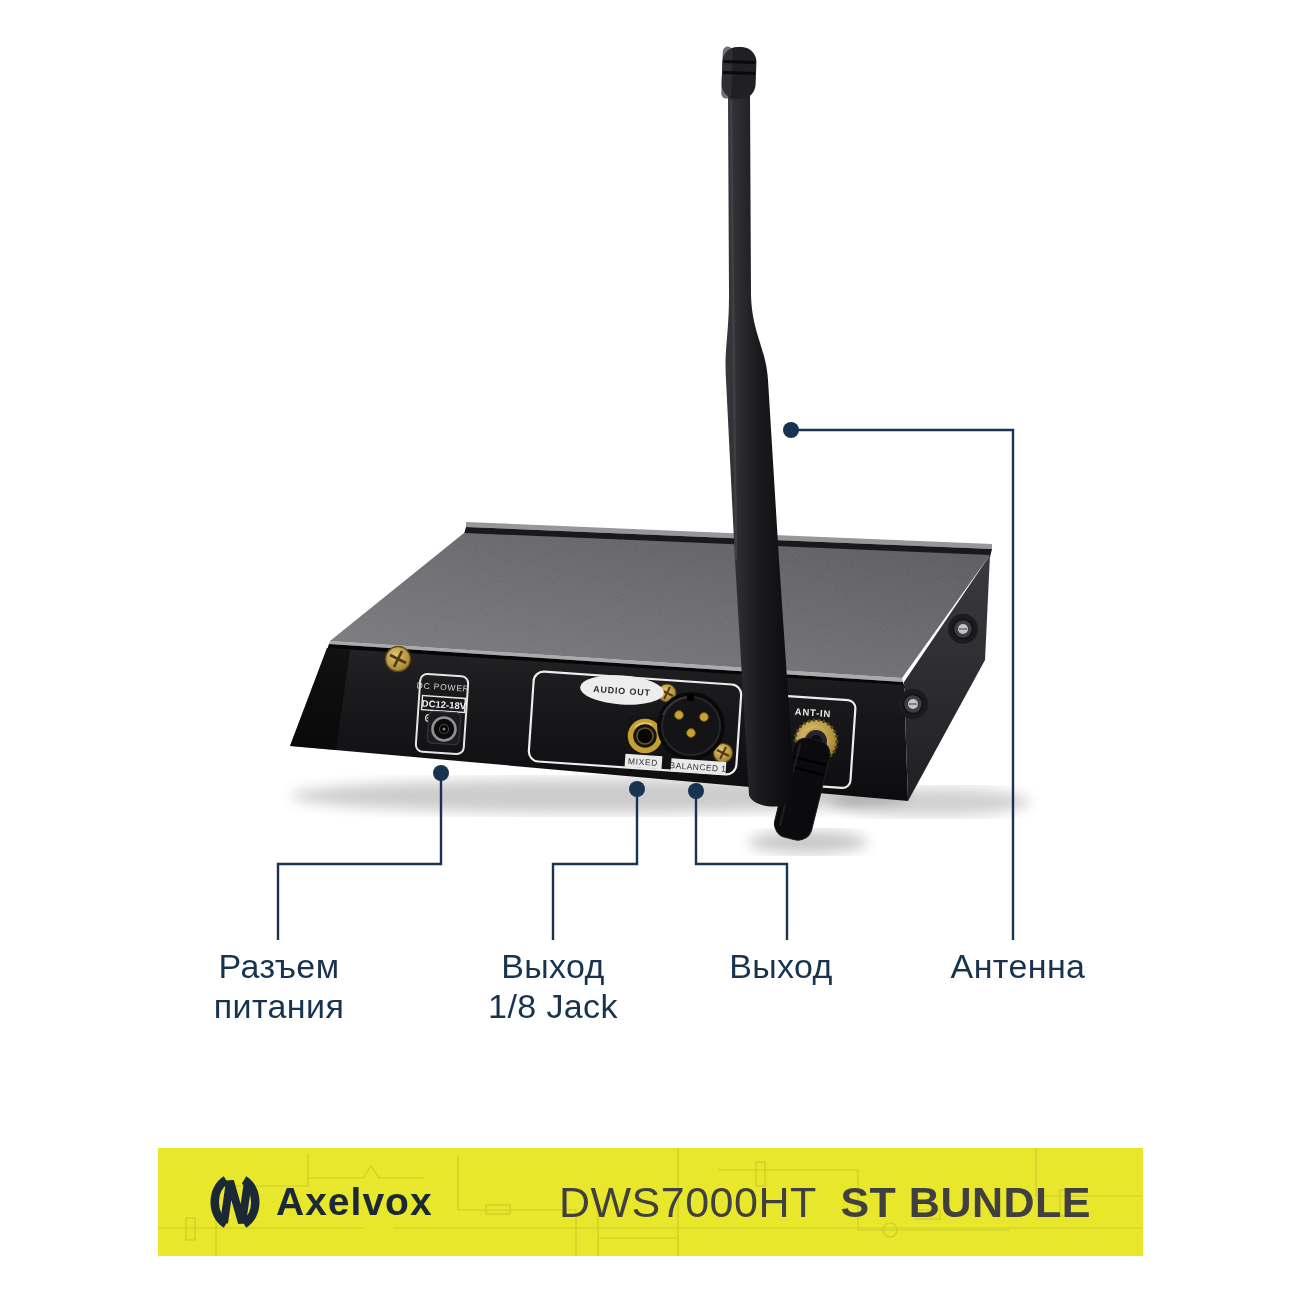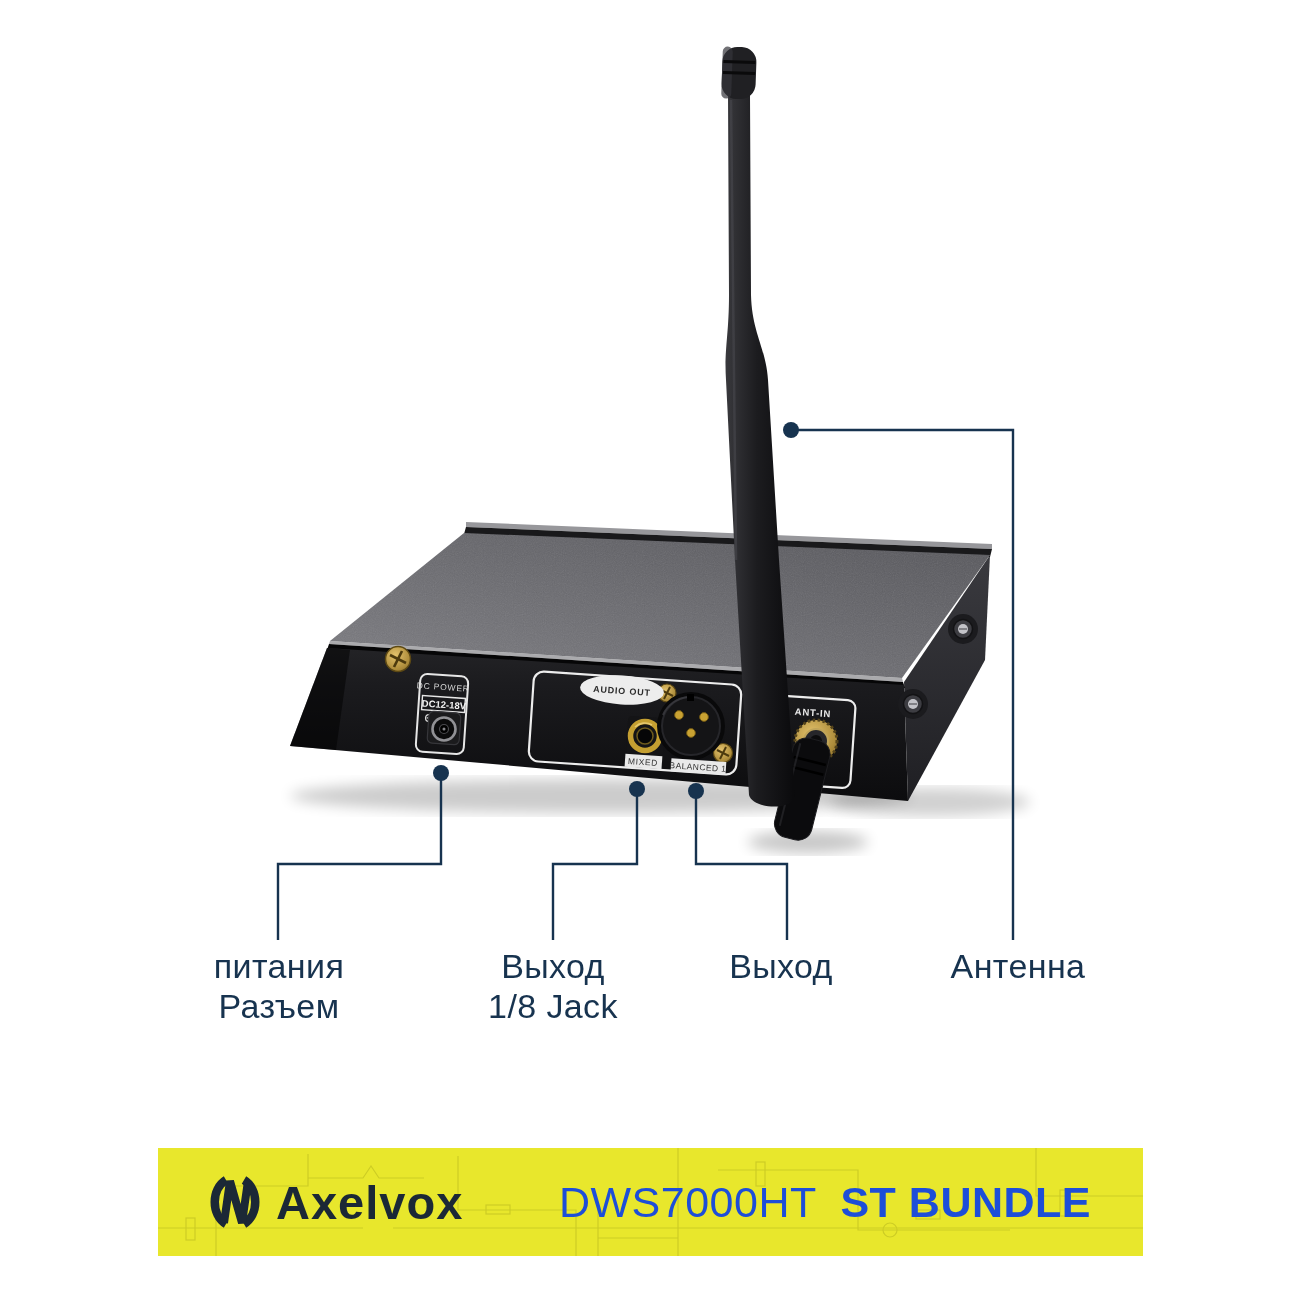--- a/index.html
+++ b/index.html
@@ -8,22 +8,22 @@
   #device-svg{position:absolute;left:0;top:0;}
   #device-svg text{font-family:"Liberation Sans",sans-serif;}
   .callout-label{position:absolute;width:300px;text-align:center;color:#17334f;
       font-size:34px;line-height:40px;font-weight:400;letter-spacing:0.4px;}
   #banner{position:absolute;left:158px;top:1148px;width:985px;height:108px;
       background:#e8e72c;overflow:hidden;}
   #banner .pattern{position:absolute;left:0;top:0;}
   #banner .content{position:absolute;left:0;top:0;width:100%;height:100%;
       display:flex;align-items:center;}
   .brand-wrap{display:flex;align-items:center;margin-left:46px;}
-  .brand-text{color:#1b2836;font-size:47px;font-weight:700;letter-spacing:1px;margin-left:10px;}
-  .model-wrap{margin-left:auto;margin-right:52px;color:#1d4ed8;font-size:43px;letter-spacing:0.5px;}
+  .brand-text{color:#1b2836;font-size:39px;font-weight:700;letter-spacing:1px;margin-left:10px;}
+  .model-wrap{margin-left:auto;margin-right:52px;color:#404040;font-size:43px;letter-spacing:0.5px;}
   .model-name{font-weight:400;}
   .model-variant{font-weight:700;margin-left:12px;}
 </style>
 </head>
 <body>
 
 <div id="stage">
 
   <svg id="device-svg" width="1300" height="1300" viewBox="0 0 1300 1300">
     <defs>
@@ -197,22 +197,22 @@
     </g>
     <g fill="#17334f">
       <circle cx="441" cy="773" r="8"></circle>
       <circle cx="637" cy="789" r="8"></circle>
       <circle cx="696" cy="791" r="8"></circle>
       <circle cx="791" cy="430" r="8"></circle>
     </g>
   </svg>
 
   <div class="callout-label" style="left:129px;top:946px;">
+    <div>Разъем</div>
     <div>питания</div>
-    <div>Разъем</div>
   </div>
   <div class="callout-label" style="left:403px;top:946px;">
     <div>Выход</div>
     <div>1/8 Jack</div>
   </div>
   <div class="callout-label" style="left:631px;top:946px;">
     <div>Выход</div>
   </div>
   <div class="callout-label" style="left:868px;top:946px;">
     <div>Антенна</div>

